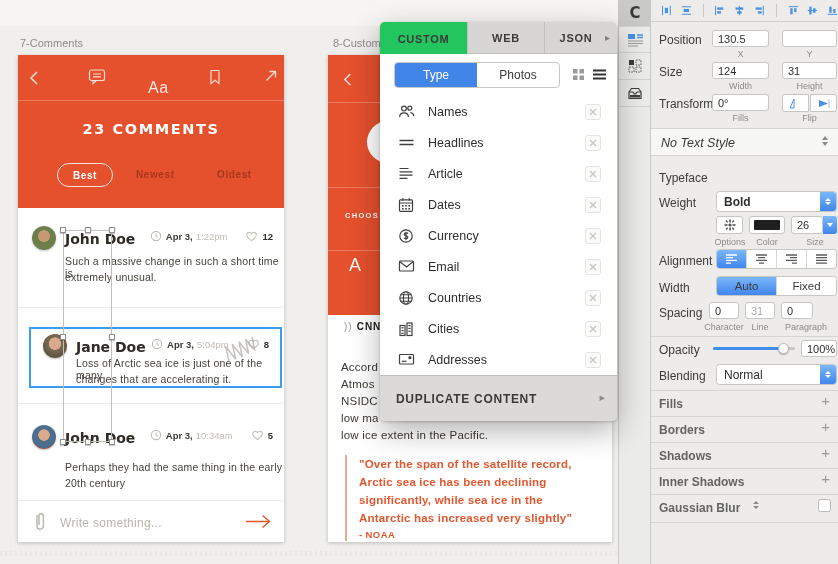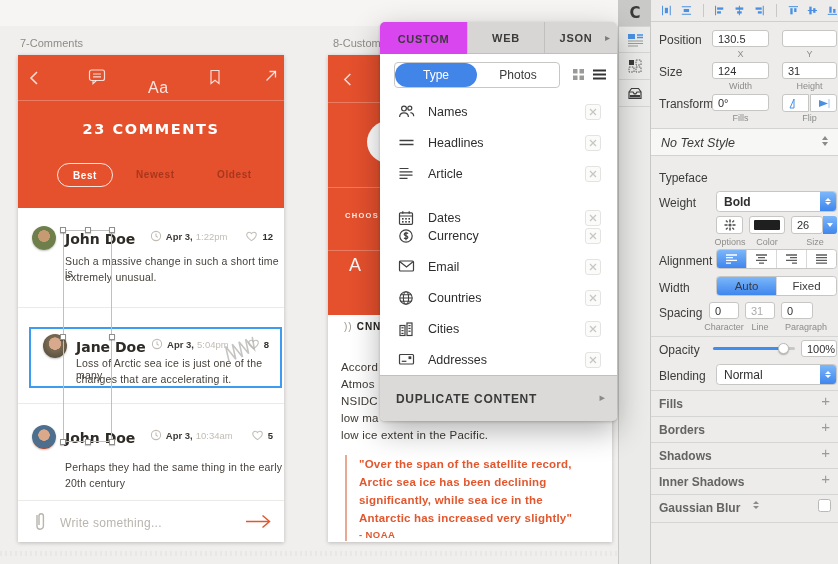--- a/index.html
+++ b/index.html
@@ -68,26 +68,26 @@
   .q-attr { position:absolute; left:31px; top:474px; font-size:9.5px; font-weight:bold; color:#E2572E; letter-spacing:.4px; }
 
   
   #popup { position:absolute; left:380px; top:22px; width:237px; height:399px; z-index:10;
     border-radius:5px; box-shadow:0 10px 30px rgba(0,0,0,.3), 0 1px 3px rgba(0,0,0,.2); }
   .tabbar { position:absolute; top:0; left:0; right:0; height:32px; background:#D8D6D4;
     border-bottom:1px solid #C1BFBD; border-radius:5px 5px 0 0; display:flex; }
   .ptab { height:32px; display:flex; align-items:center; justify-content:center;
     font-size:11px; font-weight:bold; letter-spacing:.7px; color:#3B3B3B;
     border-right:1px solid #C2C0BE; }
-  .ptab.active { background:#d946ef; height:33px; border-radius:5px 0 0 0; }
+  .ptab.active { background:#22c55e; height:33px; border-radius:5px 0 0 0; }
   .tab-arrow { position:absolute; right:7px; top:10px; font-size:10px; color:#7C7C7A; }
   .pbody { position:absolute; top:32px; left:0; right:0; bottom:46px; background:#fff; }
   .seg { position:absolute; left:14px; top:8px; width:166px; height:26px; border:1px solid #C7C7C5;
     border-radius:4px; display:flex; overflow:hidden; background:#fff; }
-  .seg > div { flex:1; display:flex; align-items:center; justify-content:center; font-size:12px;border-radius:12px; }
+  .seg > div { flex:1; display:flex; align-items:center; justify-content:center; font-size:12px; }
   .seg-type { background:#4285E8; color:#fff; }
   .seg-photos { color:#3A3A3A; }
   .viewbtn { position:absolute; top:14px; }
   .pitem { position:absolute; left:0; right:0; height:31px; }
   .pitem .picon { position:absolute; left:18px; top:7px; }
   .pitem .plabel { position:absolute; left:48px; top:8px; font-size:12.5px; color:#2E2E2E; }
   .xbtn { position:absolute; right:16px; top:7px; width:16px; height:16px; background:#FBFBFA;
     border:1px solid #E3E3E1; border-radius:3px; display:flex; align-items:center; justify-content:center; }
   .pfooter { position:absolute; left:0; right:0; bottom:0; height:46px; background:#DCDAD8;
     border-top:1px solid #C2C0BE; border-radius:0 0 5px 5px; }
@@ -368,21 +368,21 @@
             <path d="M1.5 2.5h9M1.5 5.8h13M1.5 9.1h13M1.5 12.4h8"></path>
             </svg>
           </span>
         <span class="plabel">Article</span>
         <span class="xbtn">
           <svg width="10" height="10" viewBox="0 0 10 10" stroke="#C6C6C4" stroke-width="1.3">
               <path d="M2 2l6 6M8 2L2 8"></path>
             </svg>
           </span>
       </div>
-      <div class="pitem" style="top:149px;">
+      <div class="pitem" style="top:136px;">
         <span class="picon">
           <svg width="16" height="16" viewBox="0 0 16 16" fill="none" stroke="#3F3F3F" stroke-width="1.2">
             <rect x="1.5" y="2.8" width="13" height="11.5" rx="1"></rect>
               <path d="M1.5 6h13M4.8 1.2v2.6M11.2 1.2v2.6"></path>
             <g fill="#3F3F3F" stroke="none">
                 <rect x="4" y="8" width="1.6" height="1.6"></rect>
                 <rect x="7.2" y="8" width="1.6" height="1.6"></rect>
                 <rect x="10.4" y="8" width="1.6" height="1.6"></rect>
             <rect x="4" y="11" width="1.6" height="1.6"></rect>
                 <rect x="7.2" y="11" width="1.6" height="1.6"></rect>

